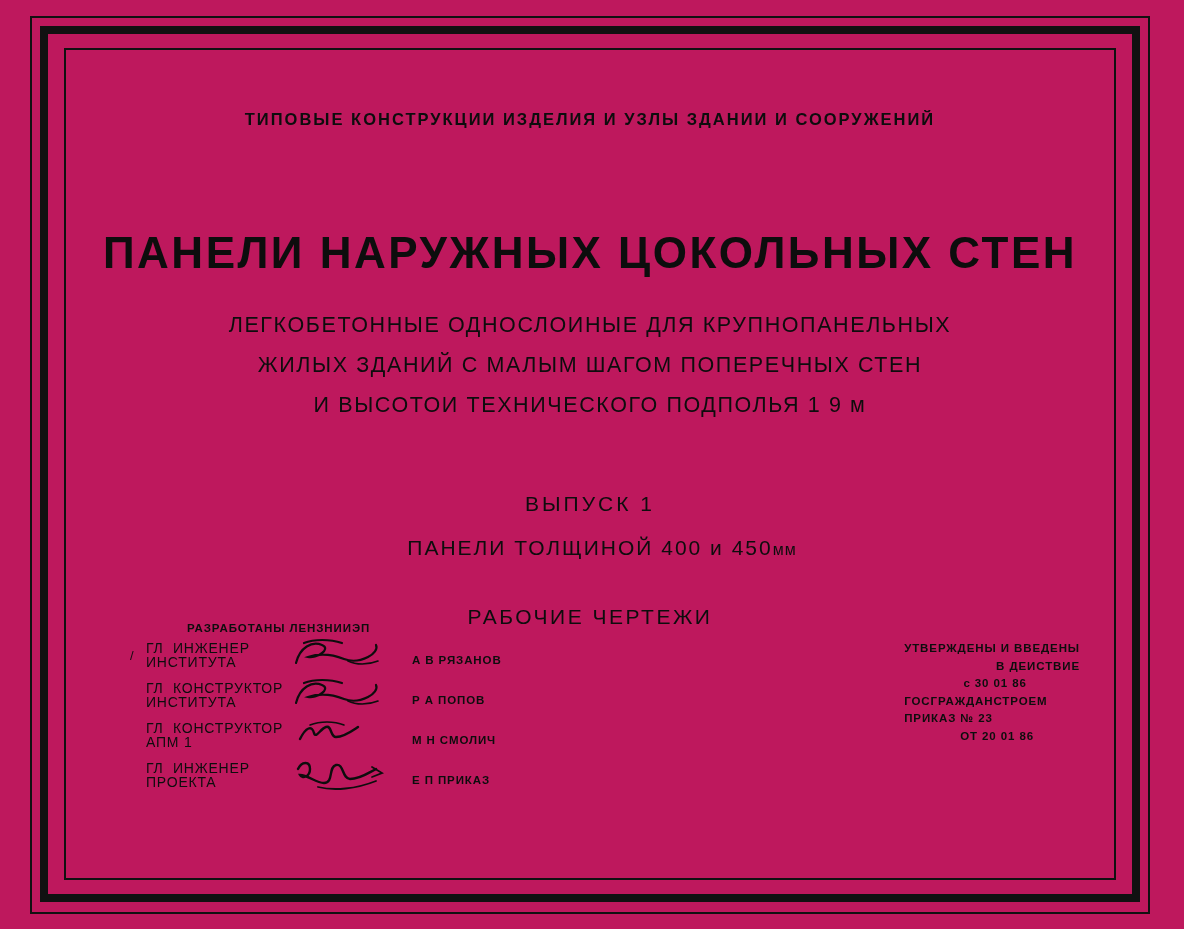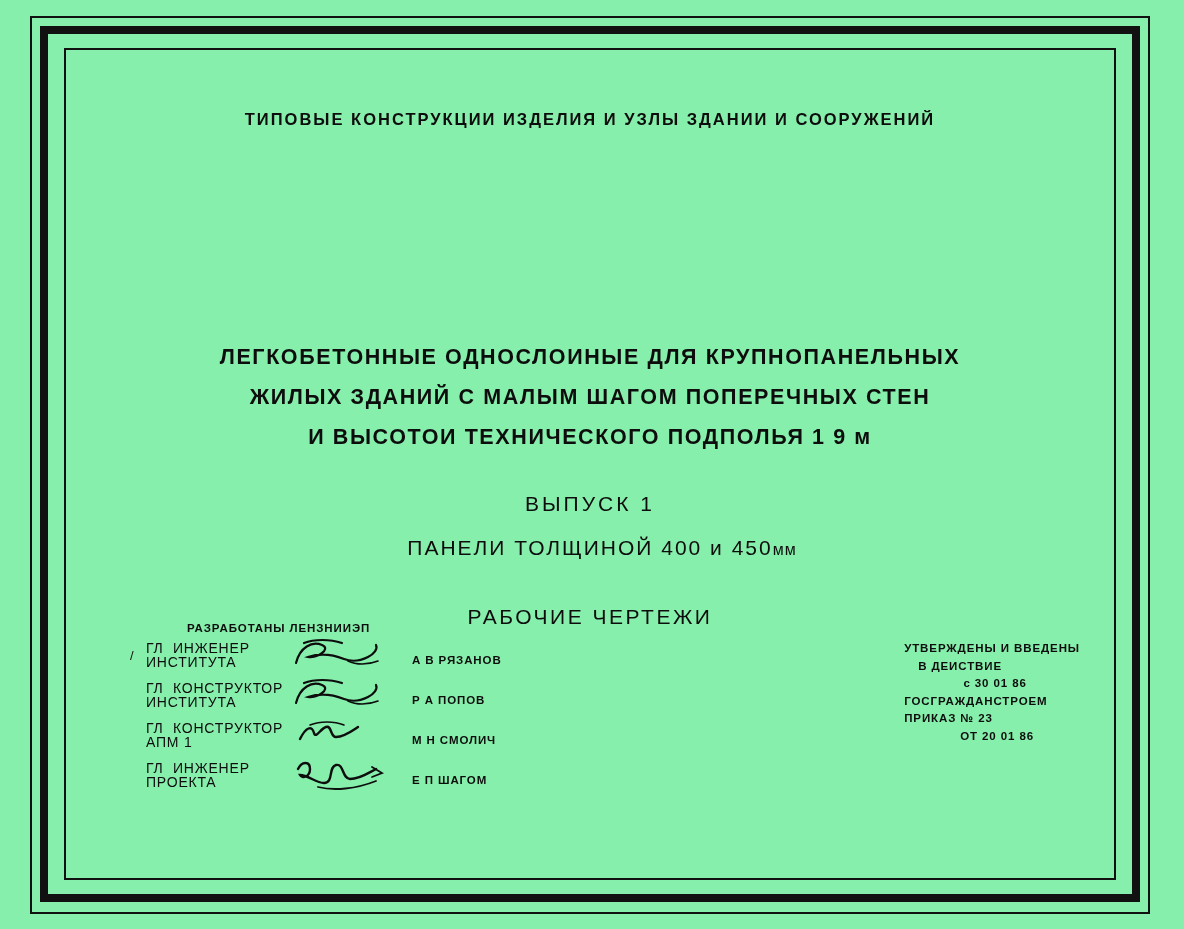--- a/index.html
+++ b/index.html
@@ -10,21 +10,21 @@
   body {
     width: 1184px;
     height: 929px;
     font-family: "Liberation Sans", sans-serif;
     overflow: hidden;
   }
   .page {
     position: relative;
     width: 1184px;
     height: 929px;
-    background: #86efac;
+    background: #be185d;
   }
   
   .frame-outer {
     position: absolute;
     left: 30px;
     top: 16px;
     width: 1120px;
     height: 898px;
     border: 2px solid #111111;
     box-sizing: border-box;
@@ -91,22 +91,21 @@
     font-size: 44px;
     letter-spacing: 2.5px;
     font-weight: 700;
   }
   .line-desc {
     position: absolute;
     left: 0;
     width: 100%;
     font-size: 21.5px;
     letter-spacing: 1.6px;
-    font-weight: 700;
-    margin-top: 32px;
+    font-weight: 400;
   }
   .desc1 { top: 265px; }
   .desc2 { top: 305px; }
   .desc3 { top: 345px; }
 
   .line-issue {
     position: absolute;
     top: 444px;
     left: 0;
     width: 100%;
@@ -190,21 +189,21 @@
     right: 36px;
     top: 592px;
     text-align: left;
     font-size: 11.5px;
     font-weight: 700;
     letter-spacing: 0.9px;
     line-height: 17.5px;
     color: #0d0d0d;
     white-space: nowrap;
   }
-  .approve-block .ind1 { padding-left: 14px; }
+  .approve-block .ind1 { padding-left: 14px; text-align: right; }
   .approve-block .ind2 { padding-left: 6px; text-align: center; }
   .approve-block .ind3 { padding-left: 56px; }
 
   .tick {
     position: absolute;
     left: 66px;
     top: 600px;
     font-size: 13px;
     color: #0d0d0d;
   }
@@ -216,20 +215,21 @@
 
   <div class="frame-outer"></div>
   <div class="frame-heavy"></div>
   <div class="frame-inner"></div>
 
   <div class="content">
 
     <div class="txt line-subhead">ТИПОВЫЕ  КОНСТРУКЦИИ ИЗДЕЛИЯ  И   УЗЛЫ  ЗДАНИИ И СООРУЖЕНИЙ</div>
 
 
+    <div class="txt line-title">ПАНЕЛИ  НАРУЖНЫХ  ЦОКОЛЬНЫХ  СТЕН</div>
 
     <div class="txt line-desc desc1">ЛЕГКОБЕТОННЫЕ ОДНОСЛОИНЫЕ   ДЛЯ  КРУПНОПАНЕЛЬНЫХ</div>
     <div class="txt line-desc desc2">ЖИЛЫХ  ЗДАНИЙ  С  МАЛЫМ  ШАГОМ  ПОПЕРЕЧНЫХ  СТЕН</div>
     <div class="txt line-desc desc3">И  ВЫСОТОИ  ТЕХНИЧЕСКОГО ПОДПОЛЬЯ  1 9 м</div>
 
     <div class="txt line-issue">ВЫПУСК 1</div>
 
     <div class="txt line-thick">
       <span>ПАНЕЛИ   ТОЛЩИНОЙ  400 и 450</span><span class="mm">мм</span>
     </div>
@@ -276,21 +276,21 @@
 
       <div class="sig-row">
         <div class="sig-role">ГЛ&nbsp; ИНЖЕНЕР<br>ПРОЕКТА</div>
         <div class="sig-mark">
           <svg width="120" height="34" viewBox="0 0 120 34">
             <path d="M8 12 C12 4, 20 4, 20 12 C20 20, 12 22, 10 18 C18 18, 26 26, 34 26 C44 26, 38 10, 46 8 C54 6, 52 22, 60 22 C70 22, 78 16, 86 12" fill="none" stroke="#0d0d0d" stroke-width="2.4" stroke-linecap="round"></path>
             <path d="M28 30 C44 34, 66 32, 86 24" fill="none" stroke="#0d0d0d" stroke-width="1.8" stroke-linecap="round"></path>
             <path d="M82 10 L92 16 L82 20" fill="none" stroke="#0d0d0d" stroke-width="1.8" stroke-linecap="round"></path>
           </svg>
         </div>
-        <div class="sig-name">Е П ШАГОМ</div>
+        <div class="sig-name">Е П ПРИКАЗ</div>
       </div>
     </div>
 
     <div class="tick">/</div>
 
     <div class="approve-block">
       <div>УТВЕРЖДЕНЫ И ВВЕДЕНЫ</div>
       <div class="ind1">В ДЕИСТВИЕ</div>
       <div class="ind2">с  30 01 86</div>
       <div>ГОСГРАЖДАНСТРОЕМ</div>

